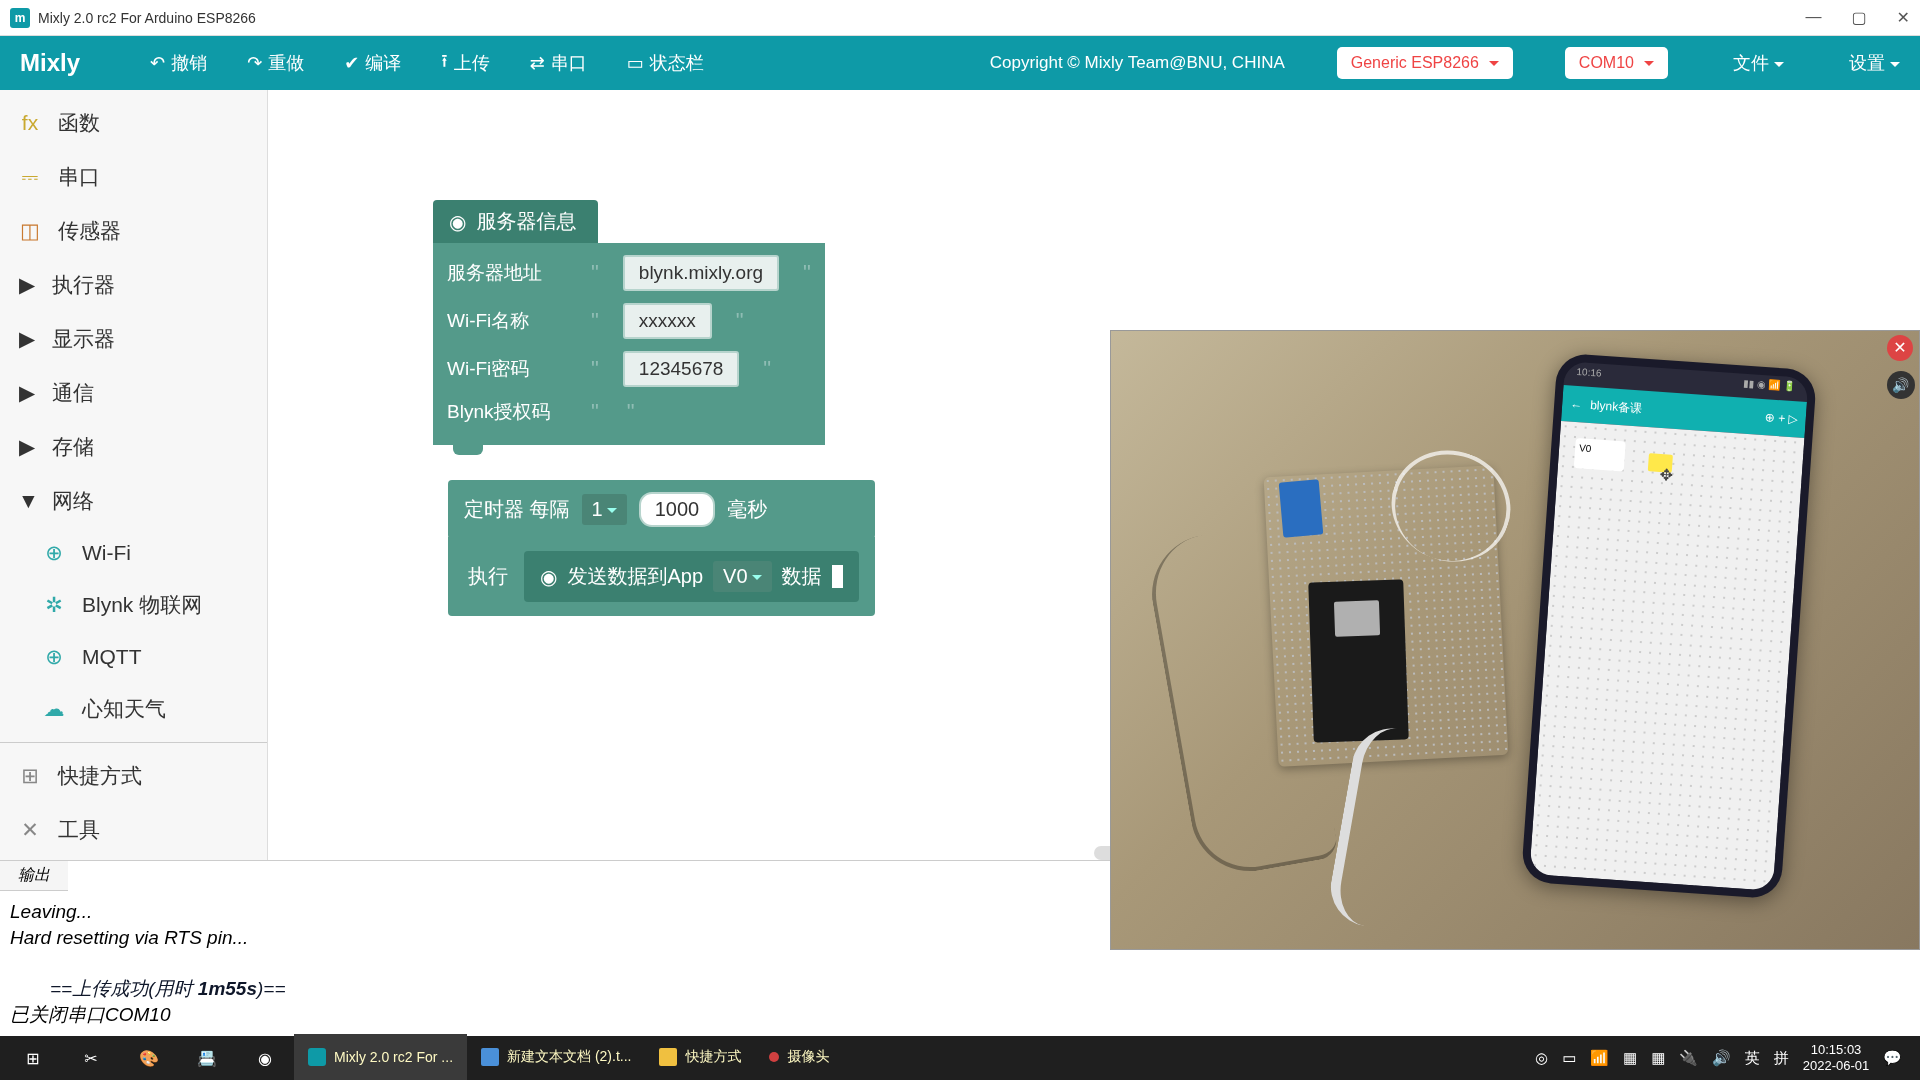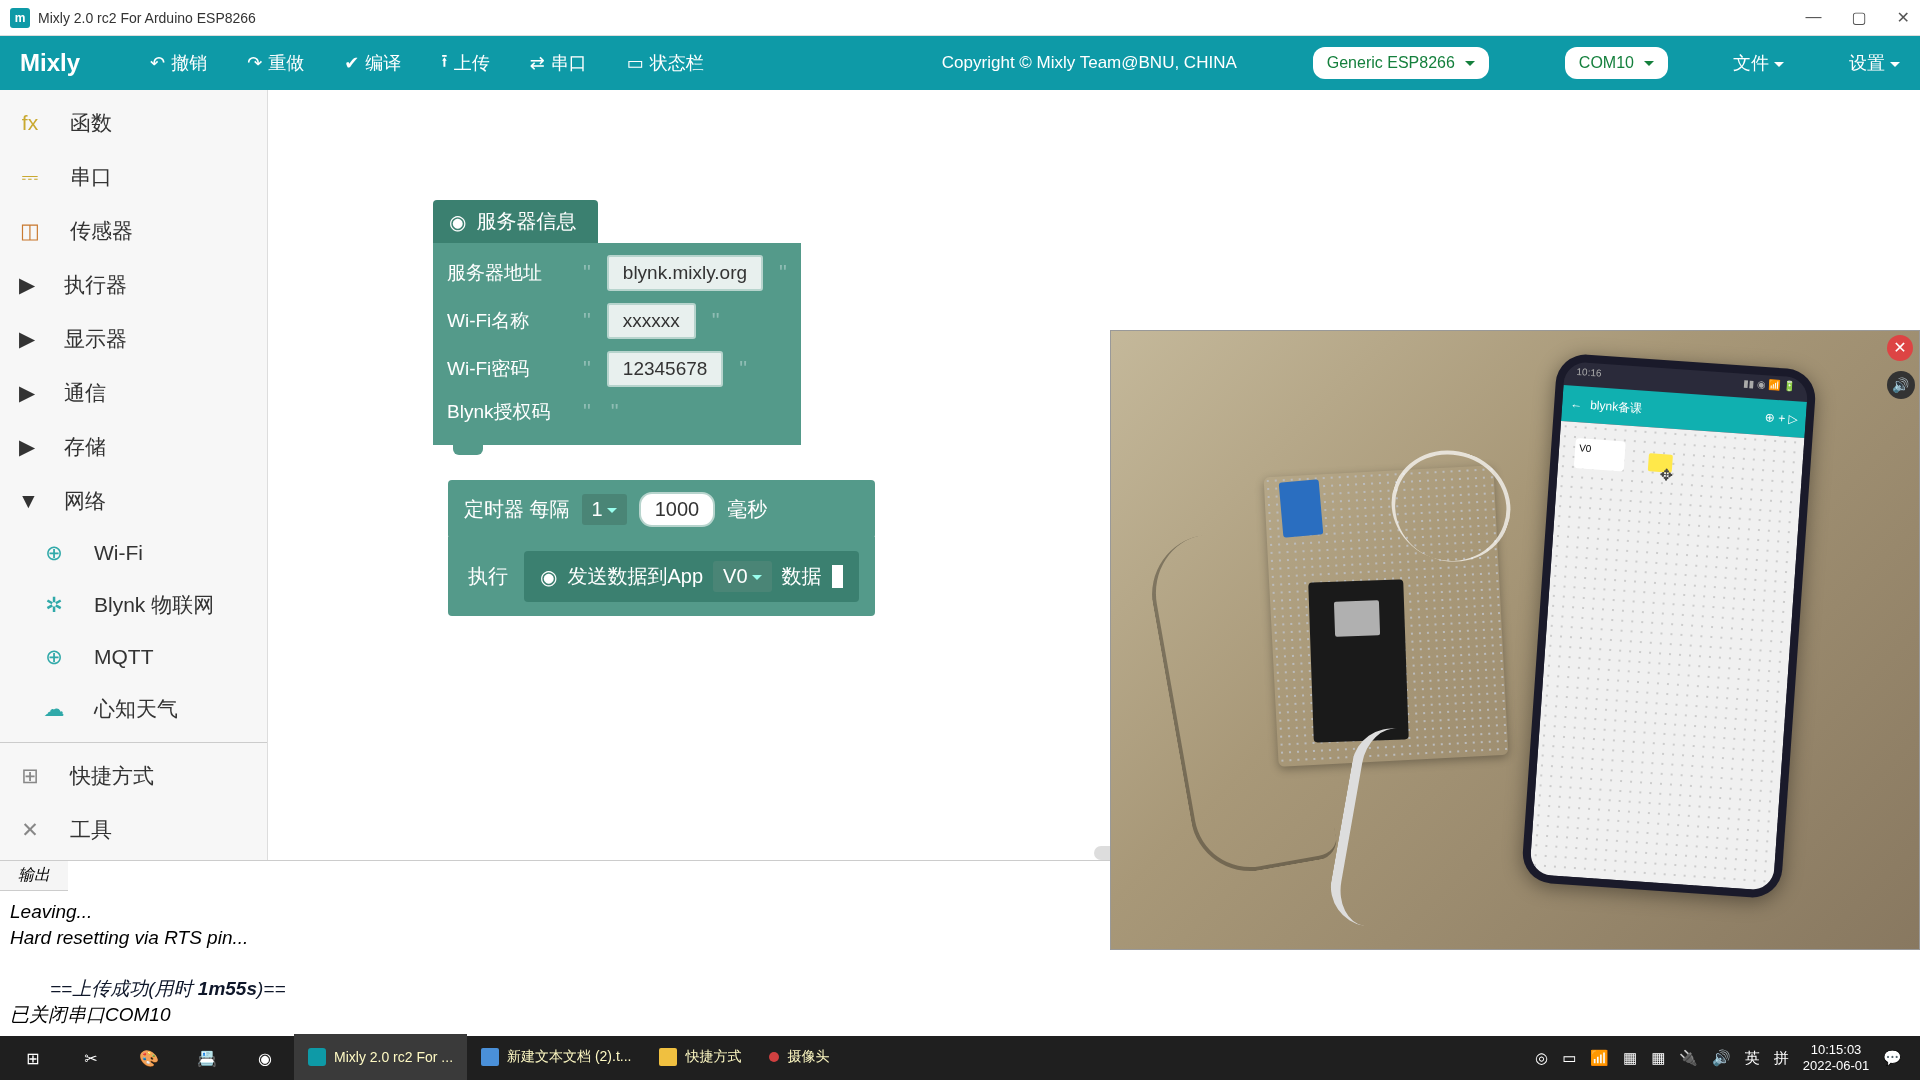--- a/index.html
+++ b/index.html
@@ -8,40 +8,40 @@
 .titlebar { height: 36px; background: #fff; display: flex; align-items: center; padding: 0 10px; border-bottom: 1px solid #ddd; }
 .titlebar .icon-app { width: 20px; height: 20px; background: #0e9aa7; color: #fff; display: inline-flex; align-items: center; justify-content: center; font-size: 12px; font-weight: bold; border-radius: 3px; margin-right: 8px; }
 .titlebar .title { font-size: 14px; color: #333; }
 .titlebar .win-ctrls { margin-left: auto; display: flex; gap: 30px; font-size: 16px; color: #555; }
 .titlebar .win-ctrls span { cursor: pointer; }
 
 .toolbar { height: 54px; background: #0e9aa7; display: flex; align-items: center; color: #fff; padding: 0 20px; gap: 40px; }
 .toolbar .logo { font-size: 24px; font-weight: bold; margin-right: 30px; }
 .toolbar .tbtn { font-size: 18px; cursor: pointer; display: flex; align-items: center; gap: 6px; }
 .toolbar .copyright { margin-left: auto; font-size: 17px; }
-.toolbar .select-box { background: #fff; color: #15803d; padding: 7px 14px; border-radius: 12px; font-size: 16px; margin-left: 36px; display: flex; align-items: center; gap: 10px; }
+.toolbar .select-box { background: #fff; color: #ef4444; padding: 7px 14px; border-radius: 5px; font-size: 16px; margin-left: 12px; display: flex; align-items: center; gap: 10px; }
 .toolbar .rbtn { font-size: 18px; margin-left: 25px; cursor: pointer; }
 
 .main { display: flex; height: calc(100% - 36px - 54px - 176px - 44px); }
 .sidebar { width: 268px; background: #f7f7f7; border-right: 1px solid #ddd; overflow-y: auto; padding-top: 6px; position: relative; }
 .sidebar::-webkit-scrollbar { width: 12px; }
 .sidebar::-webkit-scrollbar-thumb { background: #ccc; border-radius: 6px; }
-.sb-item { display: flex; align-items: center; gap: 28px; padding: 13px 18px; font-size: 21px; color: #333; cursor: pointer; }
+.sb-item { display: flex; align-items: center; gap: 16px; padding: 13px 18px; font-size: 21px; color: #333; cursor: pointer; }
 .sb-item.sub { padding-left: 42px; font-size: 21px; }
 .sb-item .chev { width: 18px; text-align: center; }
 .sb-icon { width: 24px; height: 24px; display: inline-flex; align-items: center; justify-content: center; }
 .sb-hr { border-top: 1px solid #ccc; margin: 6px 0; }
 
 .canvas-area { flex: 1; background: #fff; position: relative; overflow: hidden; }
 
 
 .block { position: absolute; }
 .blk-hdr { background: #3b8070; color: #fff; padding: 8px 16px; font-size: 20px; display: flex; align-items: center; gap: 10px; border-radius: 4px 4px 0 0; }
 .blk-body { background: #549a8a; padding: 6px 10px 14px 14px; }
-.blk-row { display: flex; align-items: center; gap: 12px; padding: 6px 0; }
+.blk-row { display: flex; align-items: center; gap: 20px; padding: 6px 0; }
 .blk-label { color: #fff; font-size: 19px; min-width: 120px; }
 .blk-val { background: #e8f0ee; color: #333; padding: 5px 14px; font-size: 19px; border-radius: 3px; border: 2px solid #b7d4cd; }
 .blk-val-quote { color: #8fbdb4; font-size: 22px; padding: 0 4px; }
 .blk-notch { width: 30px; height: 10px; background: #549a8a; position: relative; left: 20px; border-radius: 0 0 6px 6px; }
 
 .block-timer { background: #549a8a; padding: 12px 16px; color: #fff; font-size: 20px; display: flex; align-items: center; gap: 12px; border-radius: 4px; }
 .block-timer .num { background: #fff; color: #333; padding: 4px 14px; border-radius: 13px; border: 2px solid #b7d4cd; }
 .block-timer .sel { background: #4a8576; padding: 4px 10px; border-radius: 3px; display: flex; align-items: center; gap: 4px; }
 .block-exec { background: #549a8a; padding: 14px 16px 14px 20px; color: #fff; font-size: 20px; display: flex; align-items: center; gap: 16px; border-radius: 0 0 4px 4px; margin-top: -2px; }
 .block-inner { background: #3b8070; padding: 10px 16px; display: flex; align-items: center; gap: 10px; border-radius: 4px; }

